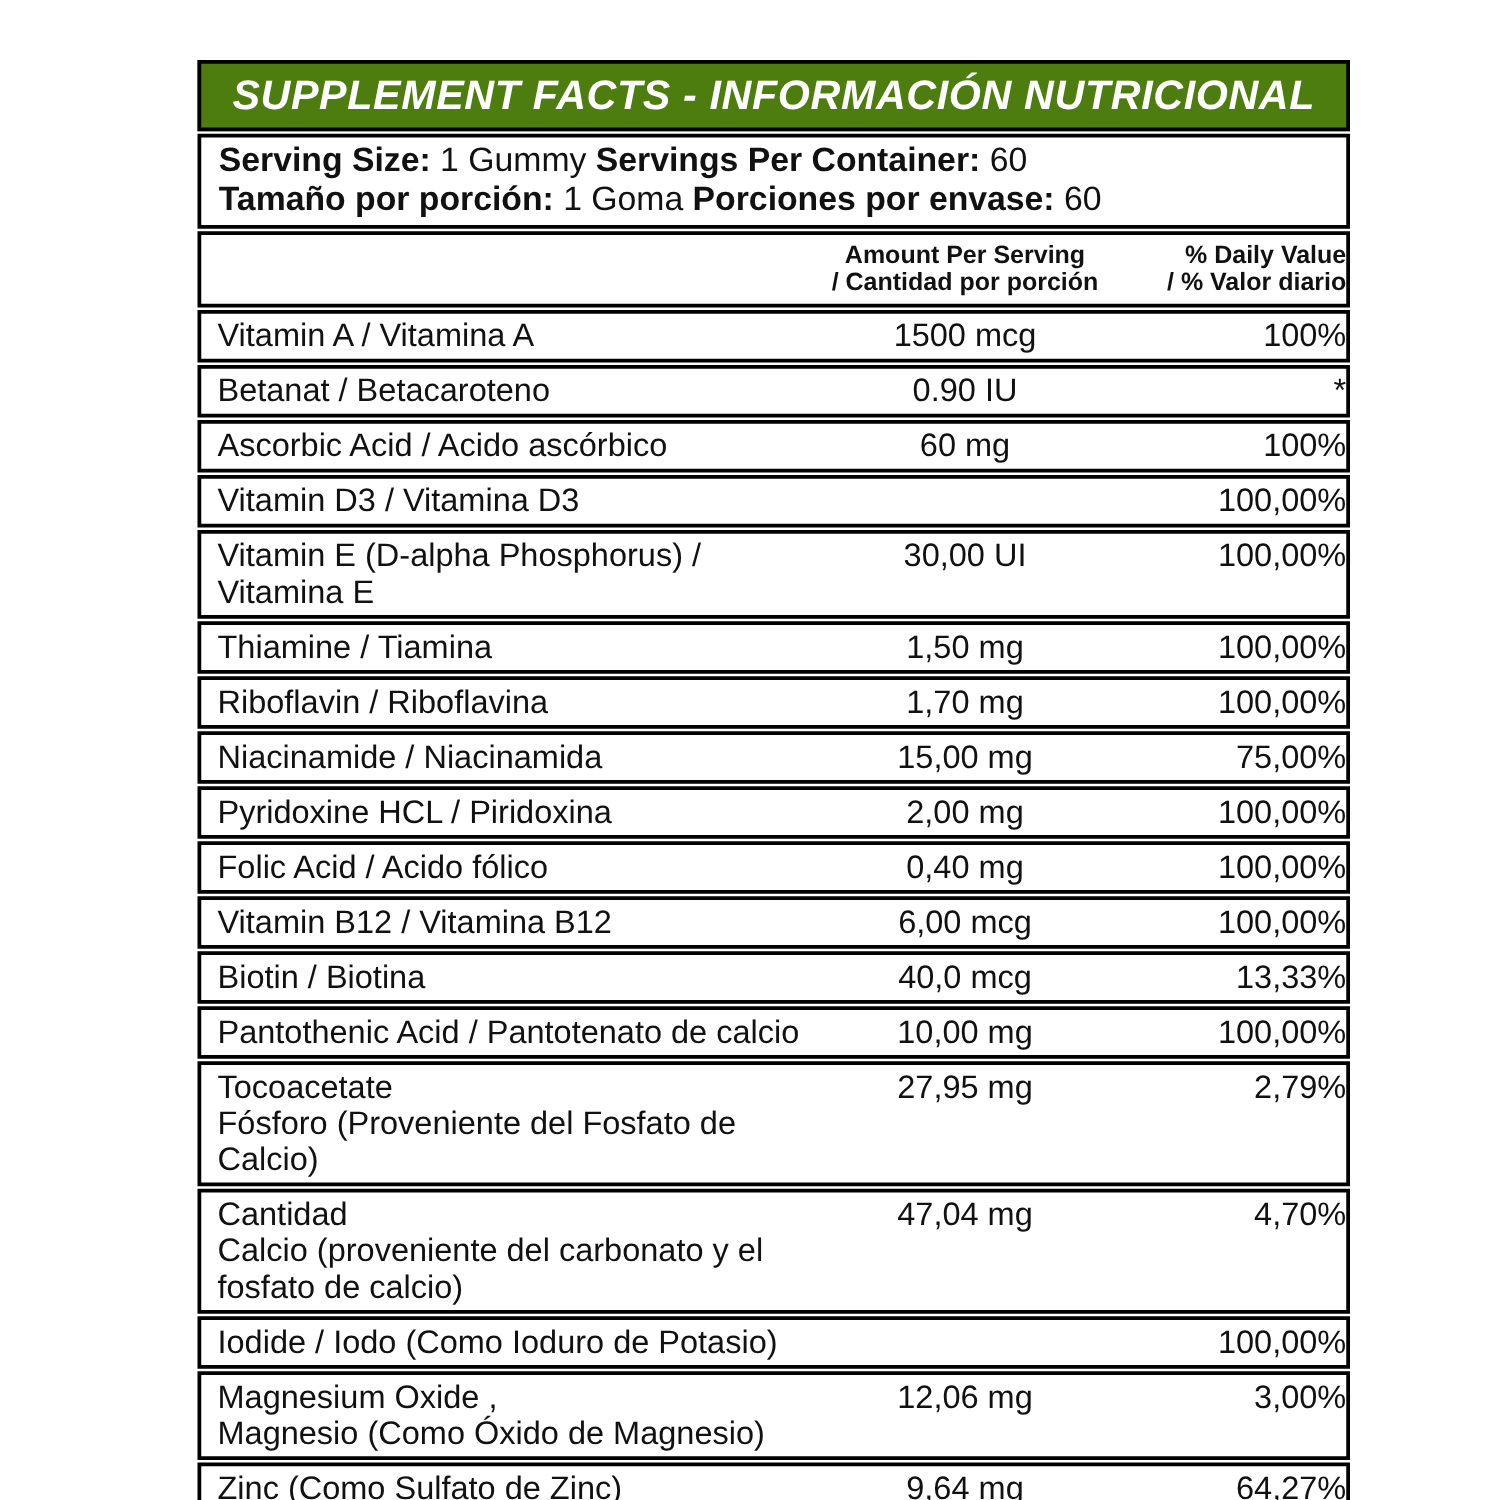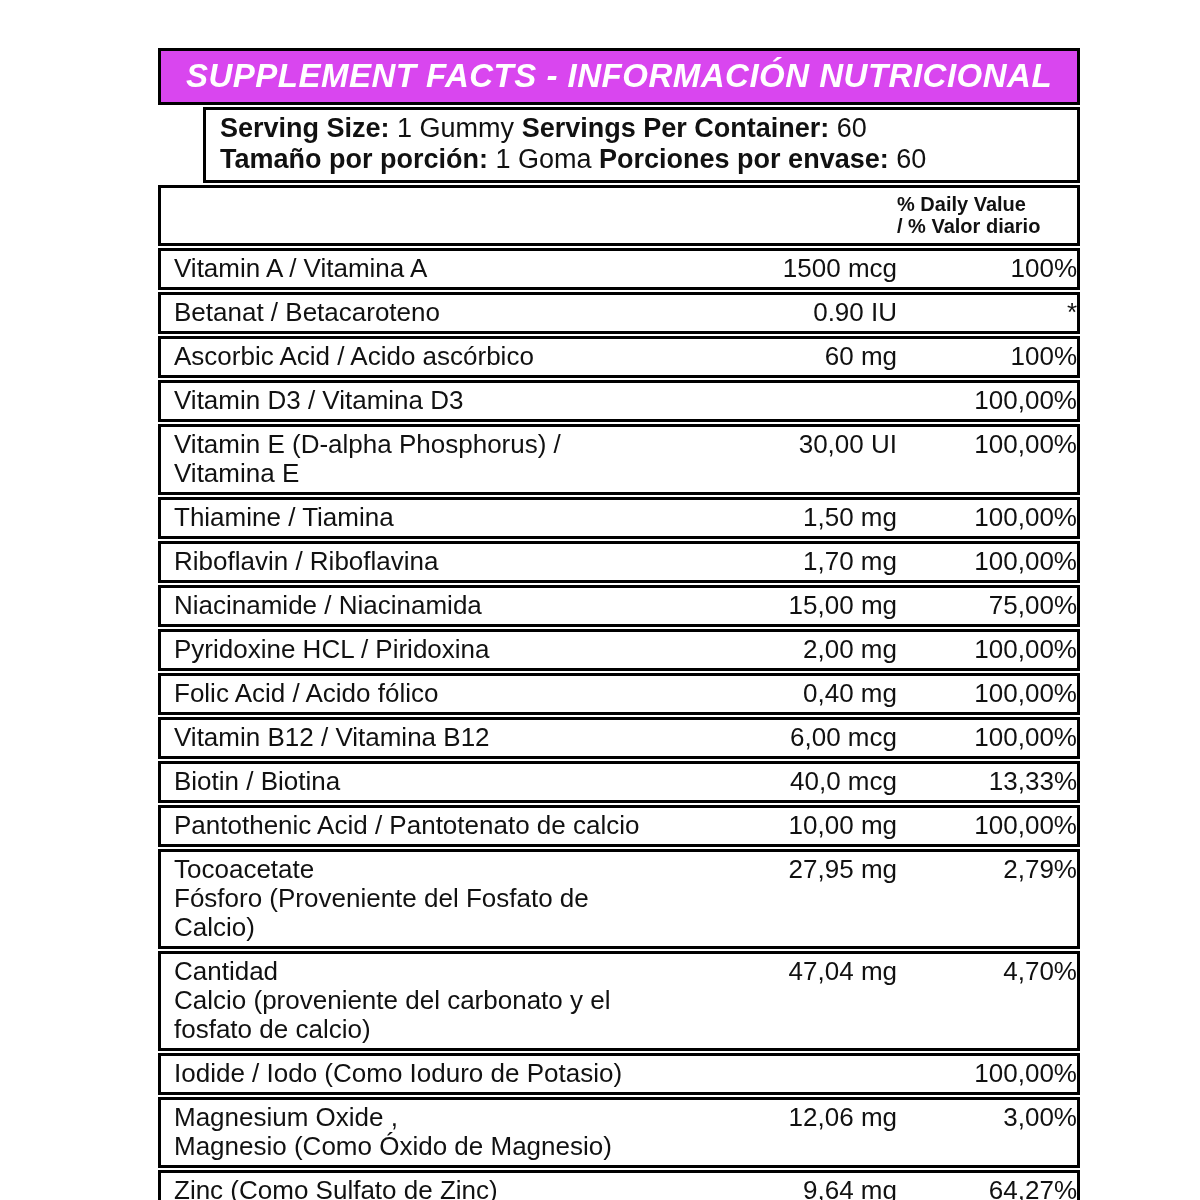--- a/index.html
+++ b/index.html
@@ -1,33 +1,33 @@
 <!DOCTYPE html>
 <html><head>
 <meta charset="utf-8">
 <style>
   * { box-sizing: border-box; margin: 0; padding: 0; }
   html, body { width: 1200px; height: 1200px; background: #ffffff; }
   body { font-family: "Liberation Sans", sans-serif; color: #111; }
   .sheet { position: absolute; left: 158px; top: 48px; width: 922px; }
   .box { border: 3px solid #000; background: #fff; margin-bottom: 2px; }
   .titlebar {
-    background: #d946ef; color: #fff; text-align: center;
+    background: #4d7c0f; color: #fff; text-align: center;
     font-weight: bold; font-style: italic; font-size: 33px;
     padding: 6px 0 7px 0; letter-spacing: 0.5px; border-color: #000;
   }
-  .serving { padding: 3px 10px 5px 14px; font-size: 27px; line-height: 31px; margin-left: 45px; }
+  .serving { padding: 3px 10px 5px 14px; font-size: 27px; line-height: 31px; }
   .serving b { font-weight: bold; }
   .colhead { display: flex; font-size: 20px; font-weight: bold; line-height: 22px; padding: 5px 0 6px 0; }
   .colhead .spacer { flex: 1; }
   .col-amt { flex: 0 0 250px; text-align: center; }
-  .col-pct { flex: 0 0 180px; text-align: left; }
+  .col-pct { flex: 0 0 180px; text-align: right; }
   .row { display: flex; font-size: 26px; line-height: 29px; padding: 3px 0 4px 0; }
   .row .name { flex: 1; padding-left: 13px; padding-right: 6px; }
-  .row .amt { flex: 0 0 250px; text-align: right; }
+  .row .amt { flex: 0 0 250px; text-align: center; }
   .row .pct { flex: 0 0 180px; text-align: right; }
 </style>
 </head>
 <body>
 
 <div class="sheet">
 
   <div class="box titlebar">SUPPLEMENT FACTS - INFORMACIÓN NUTRICIONAL</div>
 
   <div class="box serving">
@@ -40,20 +40,24 @@
     <div>
       <b>Tamaño por porción:</b>
       <span>1 Goma</span>
       <b>Porciones por envase:</b>
       <span>60</span>
     </div>
   </div>
 
   <div class="box colhead">
     <div class="spacer"></div>
+    <div class="col-amt">
+      <div>Amount Per Serving</div>
+      <div>/ Cantidad por porción</div>
+    </div>
     <div class="col-pct">
       <div>% Daily Value</div>
       <div>/ % Valor diario</div>
     </div>
   </div>
 
   <div id="rows">
   <div class="box row">
     <div class="name">
       <div class="name-main">Vitamin A / Vitamina A</div>

